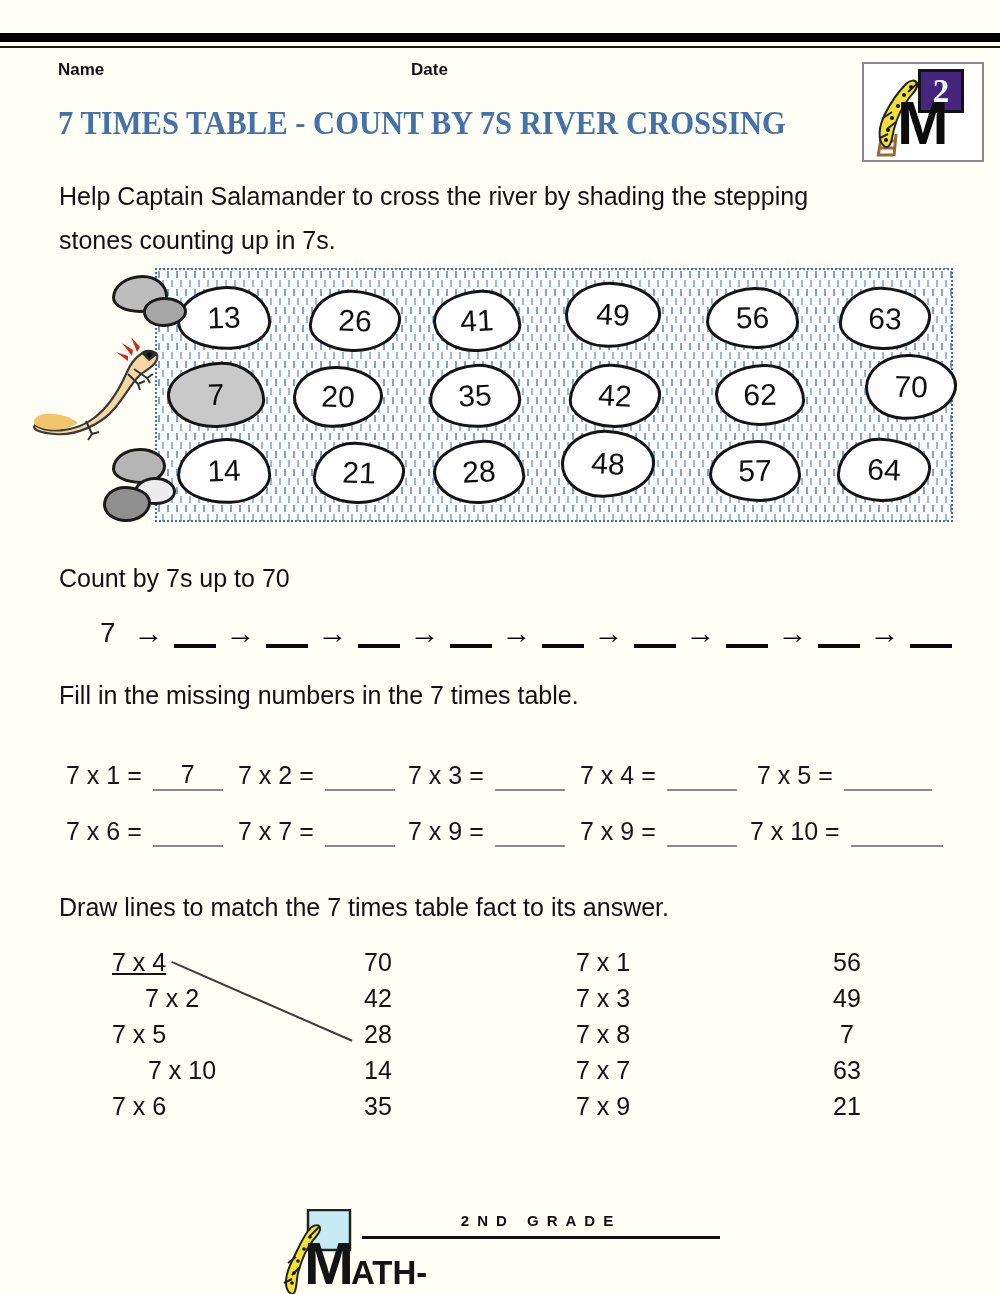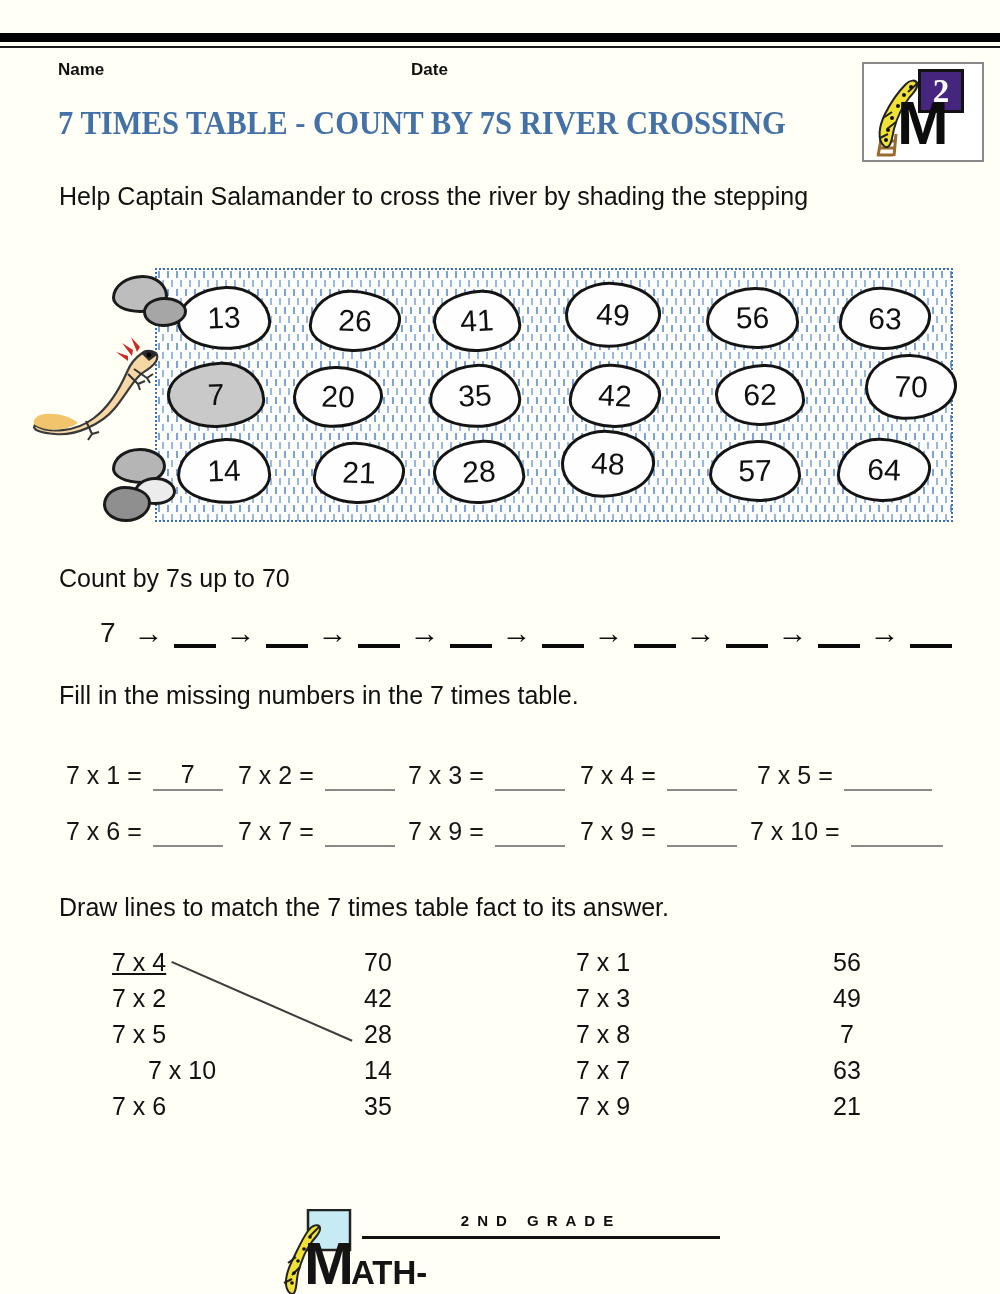--- a/index.html
+++ b/index.html
@@ -103,20 +103,21 @@
     <div class="logo-square">
       <span>2</span>
     </div>
     <div class="logo-m">M</div>
   </div>
 
   <h1 class="title">7 TIMES TABLE - COUNT BY 7S RIVER CROSSING</h1>
 
   <p class="intro">
     <span>Help Captain Salamander to cross the river by shading the stepping</span><br>
+    <span>stones counting up in 7s.</span>
   </p>
 
   <div class="river">
       <div class="stone" style="left: 20px; top: 16px; width: 94px; height: 64px; border-radius: 53% 47% 44% 56% / 55% 58% 42% 45%; transform: rotate(-2deg);">
         <span>13</span>
       </div>
       <div class="stone" style="left: 152px; top: 20px; width: 92px; height: 62px; border-radius: 45% 55% 52% 48% / 60% 45% 55% 40%; transform: rotate(2deg);">
         <span>26</span>
       </div>
       <div class="stone" style="left: 276px; top: 20px; width: 88px; height: 62px; border-radius: 56% 44% 50% 50% / 48% 60% 40% 52%; transform: rotate(-3deg);">
@@ -271,21 +272,21 @@
     </div>
     <div class="eq" style="left: 580px; top: 815px;">
       <span class="eq-label">7 x 9 =</span>
       <span class="eq-blank" style="width: 70px;"></span>
     </div>
     <div class="eq" style="left: 750px; top: 815px;">
       <span class="eq-label">7 x 10 =</span>
       <span class="eq-blank" style="width: 92px;"></span>
     </div>
     <div class="match-item" style="left: 112px; top: 948px; width: 120px; text-align: left; text-decoration: underline;">7 x 4</div>
-    <div class="match-item" style="left: 112px; top: 984px; width: 120px; text-align: left;">7 x 2</div>
+    <div class="match-item" style="left: 112px; top: 984px; width: 120px; text-align: center;">7 x 2</div>
     <div class="match-item" style="left: 112px; top: 1020px; width: 120px; text-align: left;">7 x 5</div>
     <div class="match-item" style="left: 112px; top: 1056px; width: 120px; text-align: left; margin-left: 36px;">7 x 10</div>
     <div class="match-item" style="left: 112px; top: 1092px; width: 120px; text-align: left;">7 x 6</div>
     <div class="match-item" style="left: 343px; top: 948px; width: 70px; text-align: center;">70</div>
     <div class="match-item" style="left: 343px; top: 984px; width: 70px; text-align: center;">42</div>
     <div class="match-item" style="left: 343px; top: 1020px; width: 70px; text-align: center;">28</div>
     <div class="match-item" style="left: 343px; top: 1056px; width: 70px; text-align: center;">14</div>
     <div class="match-item" style="left: 343px; top: 1092px; width: 70px; text-align: center;">35</div>
     <div class="match-item" style="left: 576px; top: 948px; width: 120px; text-align: left;">7 x 1</div>
     <div class="match-item" style="left: 576px; top: 984px; width: 120px; text-align: left;">7 x 3</div>

